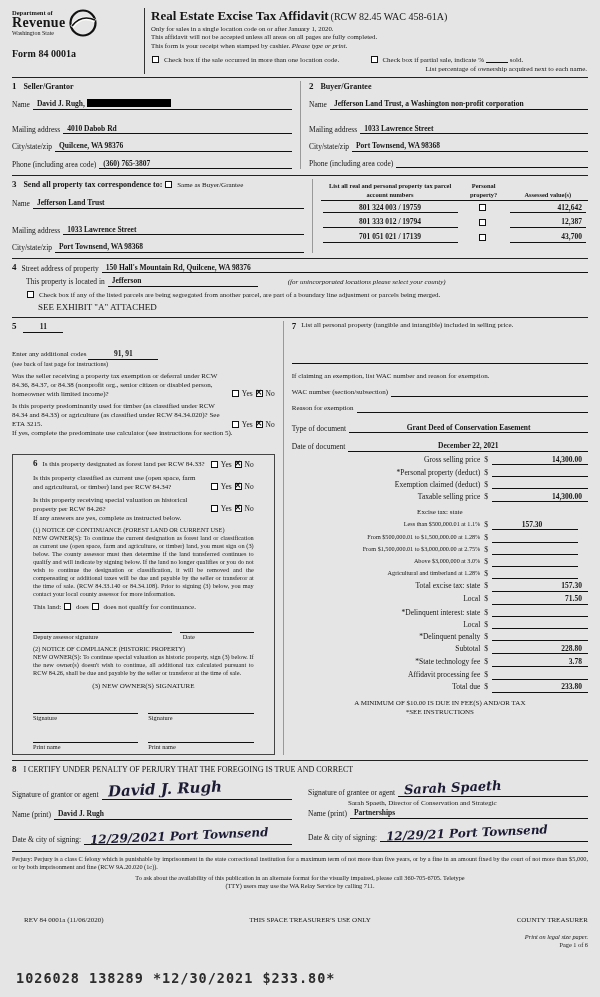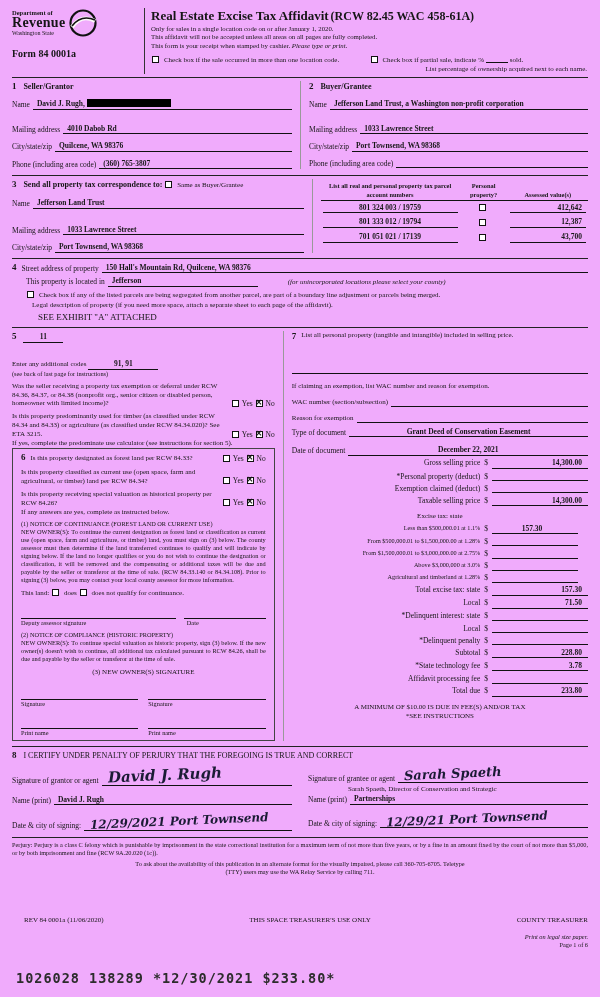--- a/index.html
+++ b/index.html
@@ -1,36 +1,36 @@
 <!DOCTYPE html>
 <html><head>
 <meta charset="utf-8">
 <style>
   *{box-sizing:border-box;margin:0;padding:0}
   html,body{background:#9a9a9a}
-  .page{width:600px;height:997px;background:#f0abfc;margin:0 auto;position:relative;
+  .page{width:600px;height:997px;background:#e5e5e5;margin:0 auto;position:relative;
         color:#161616;font-family:"Liberation Serif",serif;font-size:7.5px;line-height:1.28;
         padding:8px 12px;overflow:hidden}
   .bold{font-weight:normal}
   .it{font-style:italic}
   .tiny{font-size:6.3px}
   .small{font-size:7px}
   hr.sep{border:none;border-top:1px solid #222;margin:3px 0}
   
   .hdr{display:flex;align-items:flex-start}
   .logo-col{width:132px;flex:none}
   .logo-row{display:flex;align-items:center;gap:3px}
   .dept{font-size:6.5px;font-weight:bold}
   .rev{font-size:14px;font-weight:bold;letter-spacing:.3px;line-height:.9}
   .wa{font-size:6px}
   .logo-mark{flex:none}
   .formnum{font-weight:bold;font-size:10px;margin-top:10px}
   .title-col{flex:1;padding-left:6px;border-left:1px solid #333}
   .title{font-size:13px;font-weight:bold;display:inline}
-  .title-rcw{font-size:12px;font-weight:bold}
+  .title-rcw{font-size:10px;font-weight:normal}
   .notes div{font-size:6.8px}
   
   .cb{display:inline-block;width:7px;height:7px;border:1px solid #111;vertical-align:-1px;
       margin:0 3px 0 1px;position:relative;background:#fff}
   .cb.x::after{content:"✕";position:absolute;left:-1px;top:-2px;font-size:8px;font-weight:bold;line-height:1}
   .cbrow{display:flex;align-items:flex-start;margin-top:4px}
   .blank{display:inline-block;border-bottom:1px solid #111;height:8px;vertical-align:-1px}
   
   .frow{display:flex;align-items:flex-end;margin-top:7px}
   .frow .lbl{white-space:nowrap;padding-right:3px}
@@ -54,21 +54,21 @@
   .qtext{flex:1;padding-right:4px}
   .yn{white-space:nowrap;flex:none;align-self:flex-end}
   
   .mrow{display:flex;margin-top:2.5px}
   .mlabel{flex:1;text-align:right;padding-right:4px;white-space:nowrap}
   .mdollar{flex:none;padding-right:4px}
   .mline{width:96px;flex:none;border-bottom:1px solid #111;text-align:right;padding-right:6px;font-weight:bold;min-height:9px}
   .mrow.sub .mlabel{font-size:6.2px}
   .mrow.sub .mline{width:86px;margin-right:10px;text-align:center}
   
-  .noticebox{border:1px solid #444;padding:3px 8px;margin-top:0}
+  .noticebox{border:1px solid #444;padding:3px 20px;margin-top:16px}
   
   .hand{font-family:"DejaVu Serif",serif;font-style:italic;font-weight:bold;display:inline-block;
         transform:rotate(-2.5deg);color:#1b1b35}
   .sigline{border-bottom:1px solid #111;flex:1;padding:0 6px;min-height:14px;display:flex;align-items:flex-end}
   
   .footrow{position:absolute;left:24px;right:12px;bottom:48px;display:flex;justify-content:space-between;align-items:flex-start}
   .stamp{position:absolute;left:16px;bottom:10px;font-family:"DejaVu Sans Mono",monospace;
          font-weight:bold;font-size:13.5px;letter-spacing:1px;color:#2c2c2c}
   .ftr-right{text-align:right}
   .center{text-align:center}
@@ -249,21 +249,20 @@
     </div>
     <div class="frow" style="margin-top:3px">
       <span class="lbl" style="margin-left:14px">This property is located in</span>
       <span class="fill val" style="width:150px">Jefferson</span>
       <span class="it bold small" style="margin-left:30px">(for unincorporated locations please select your county)</span>
     </div>
     <div style="margin-left:14px;margin-top:3px">
       <span class="cb"></span>
       <span class="small">Check box if any of the listed parcels are being segregated from another parcel, are part of a boundary line adjustment or parcels being merged.</span>
     </div>
-    <div class="small" style="margin-left:20px;margin-top:1px">Legal description of property (if you need more space, attach a separate sheet to each page of the affidavit).</div>
     <div class="bold" style="margin-left:26px;margin-top:2px;font-size:9px">SEE EXHIBIT "A" ATTACHED</div>
   </div>
 
   <hr class="sep" style="margin-top:4px">
 
   <div class="two">
 
     <div class="colL" style="width:47%">
       <div>
         <span class="secnum">5</span>
@@ -364,21 +363,21 @@
       <div class="fill" style="margin-top:22px"></div>
       <div class="small" style="margin-top:8px">If claiming an exemption, list WAC number and reason for exemption.</div>
       <div class="frow">
         <span class="lbl small">WAC number (section/subsection)</span>
         <span class="fill grow val"></span>
       </div>
       <div class="frow">
         <span class="lbl small">Reason for exemption</span>
         <span class="fill grow val"></span>
       </div>
-      <div class="frow" style="margin-top:4px">
+      <div class="frow" style="margin-top:10px">
         <span class="lbl">Type of document</span>
         <span class="fill grow val center">Grant Deed of Conservation Easement</span>
       </div>
       <div class="frow" style="margin-top:8px">
         <span class="lbl">Date of document</span>
         <span class="fill grow val center">December 22, 2021</span>
       </div>
 
       <div class="mrow">
         <span class="mlabel bold">Gross selling price</span>

